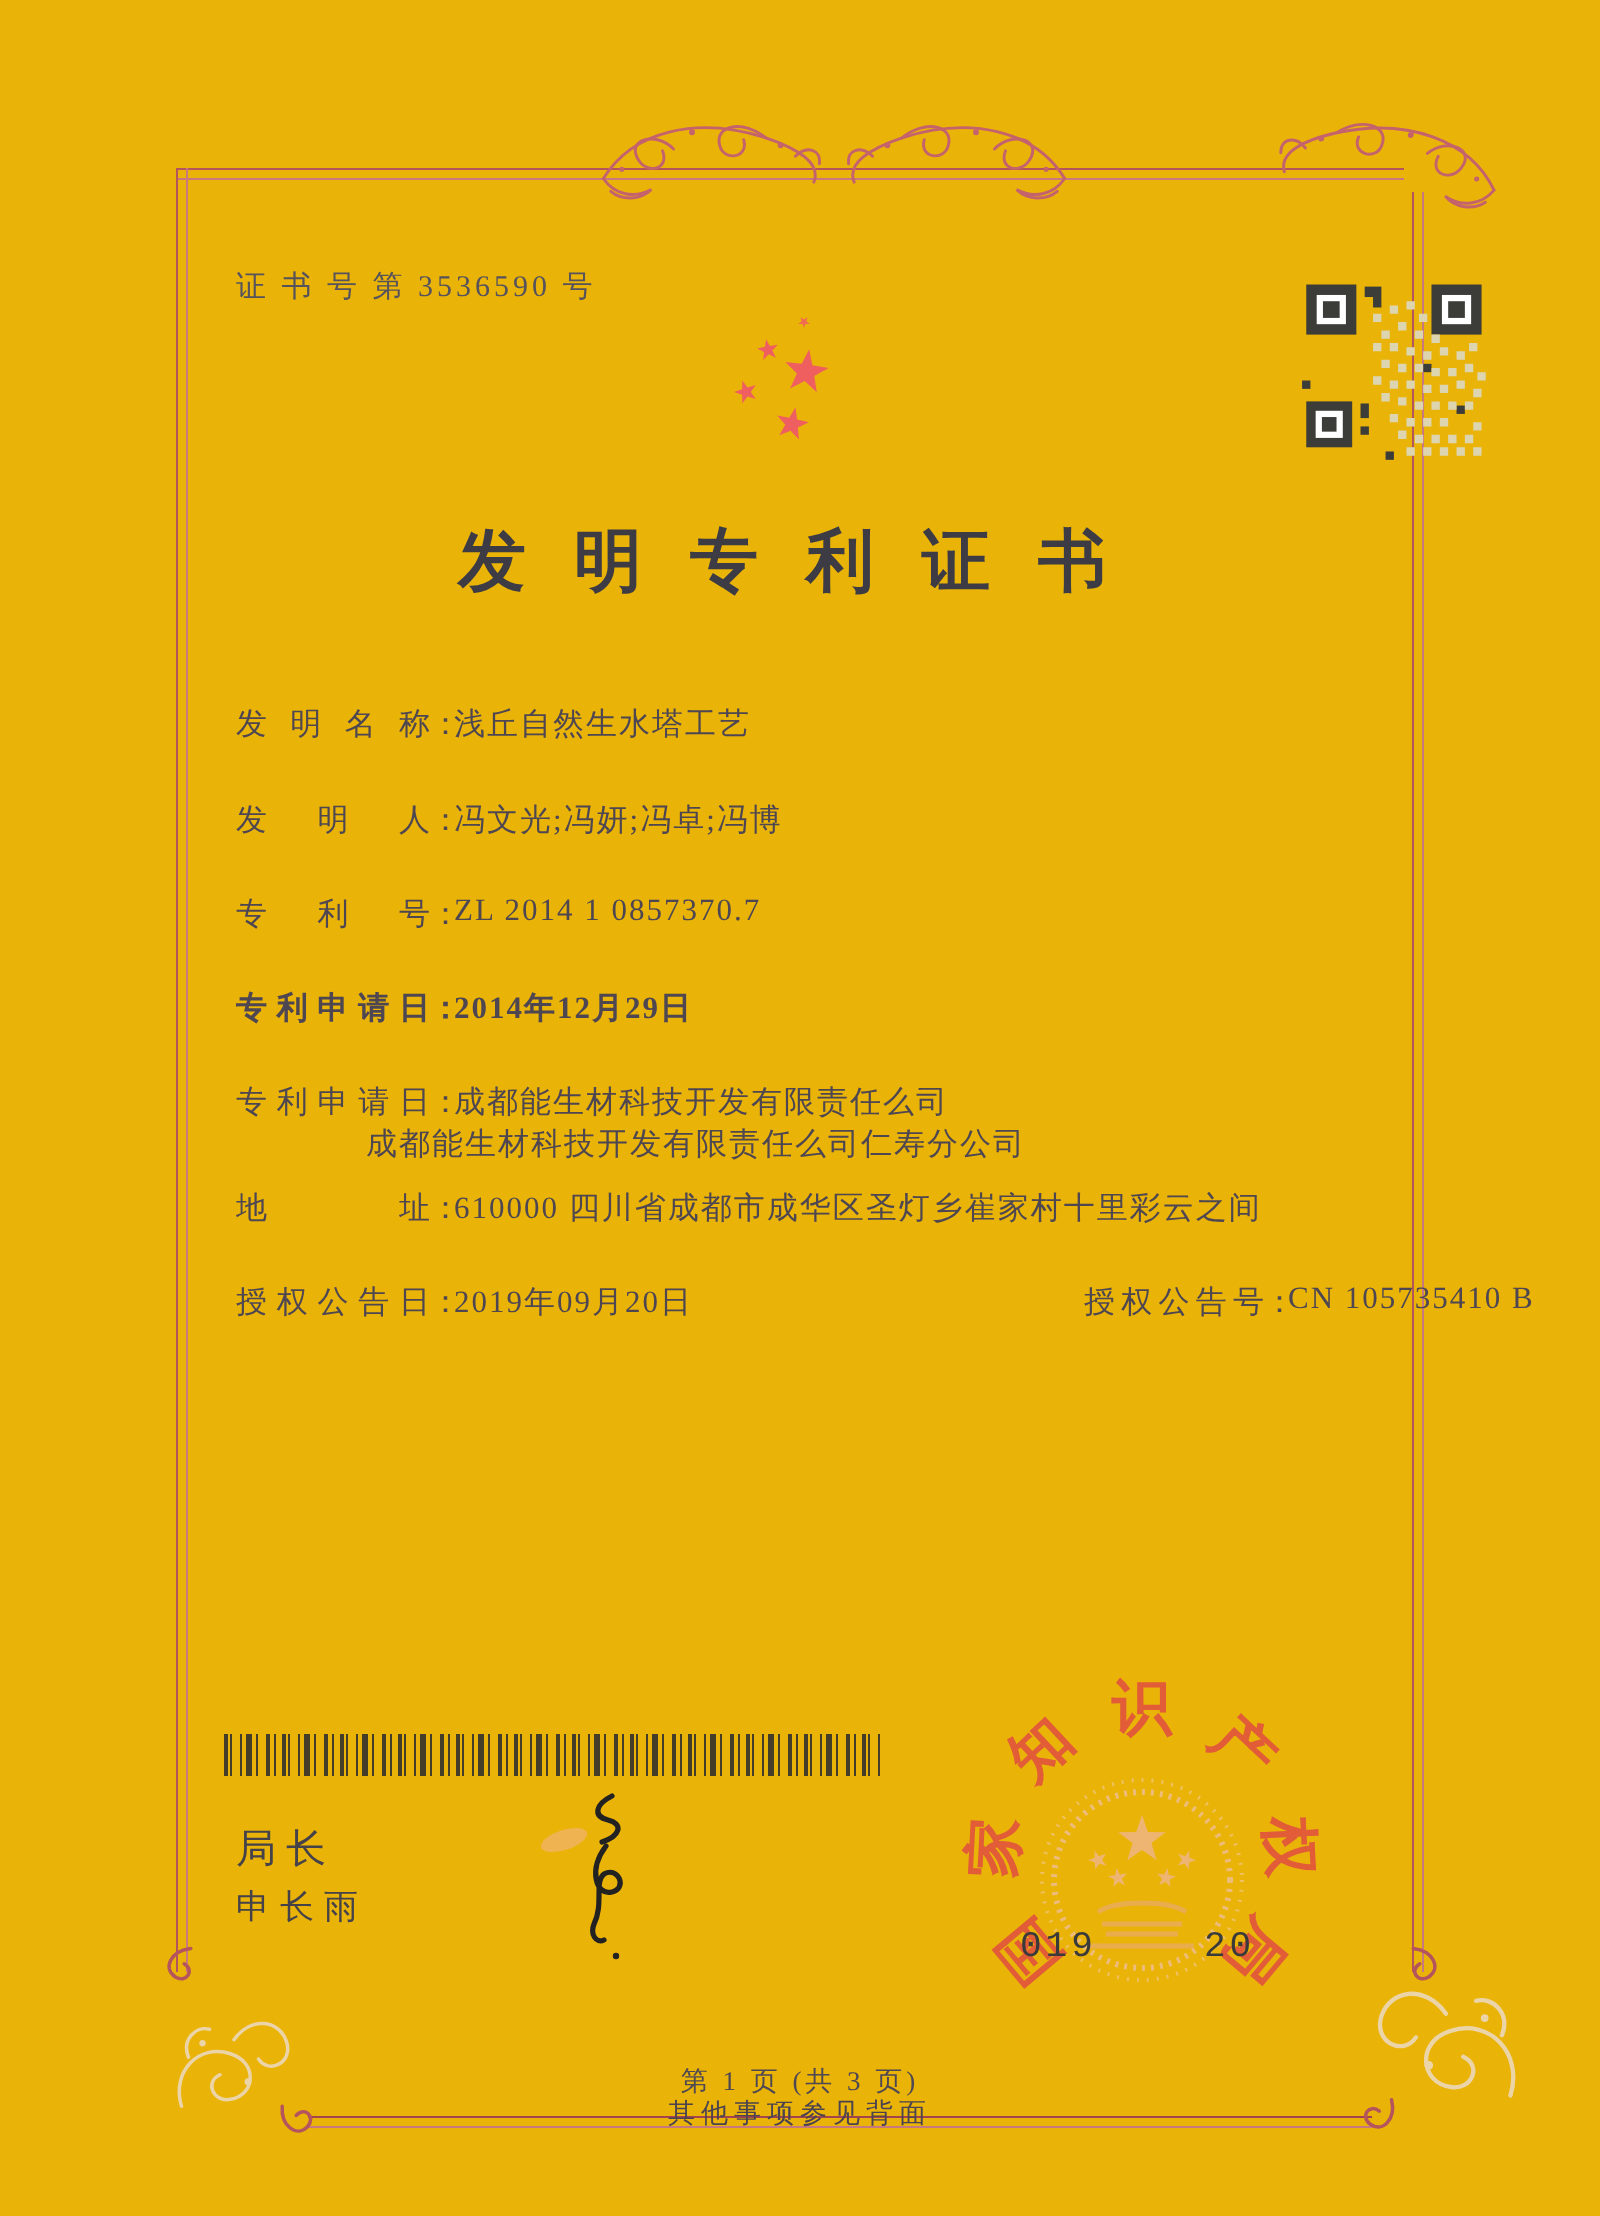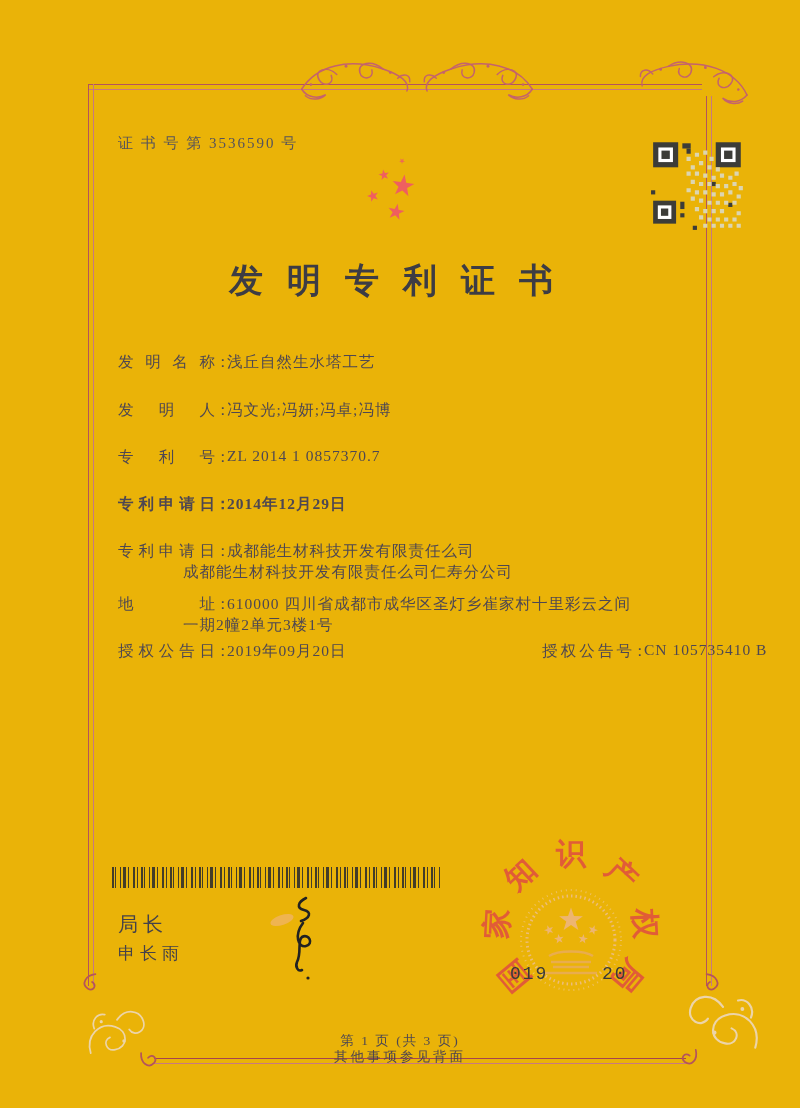--- a/index.html
+++ b/index.html
@@ -190,21 +190,20 @@
   </div>
   <div class="frow" style="top:494px;font-weight:bold;">
     <span class="flabel">专利申请日</span><span class="fcolon">：</span><span class="fval">2014年12月29日</span>
   </div>
   <div class="frow" style="top:541px;">
     <span class="flabel">专利申请日</span><span class="fcolon">：</span><span class="fval">成都能生材科技开发有限责任么司</span>
     <span class="fval2">成都能生材科技开发有限责任么司仁寿分公司</span>
   </div>
   <div class="frow" style="top:594px;">
     <span class="flabel">地址</span><span class="fcolon">：</span><span class="fval">610000 四川省成都市成华区圣灯乡崔家村十里彩云之间</span>
-    <span class="fval2">一期2幢2单元3楼1号</span>
   </div>
   <div class="frow" style="top:641px;width:590px;">
     <span class="flabel">授权公告日</span><span class="fcolon">：</span><span class="fval">2019年09月20日</span>
     <span class="grantno"><span class="flabel" style="width:90px">授权公告号</span><span class="fcolon">：</span><span class="fval">CN 105735410 B</span></span>
   </div>
 
 
   <div class="barcode"></div>
 
   <div class="sig-title">局长</div>

